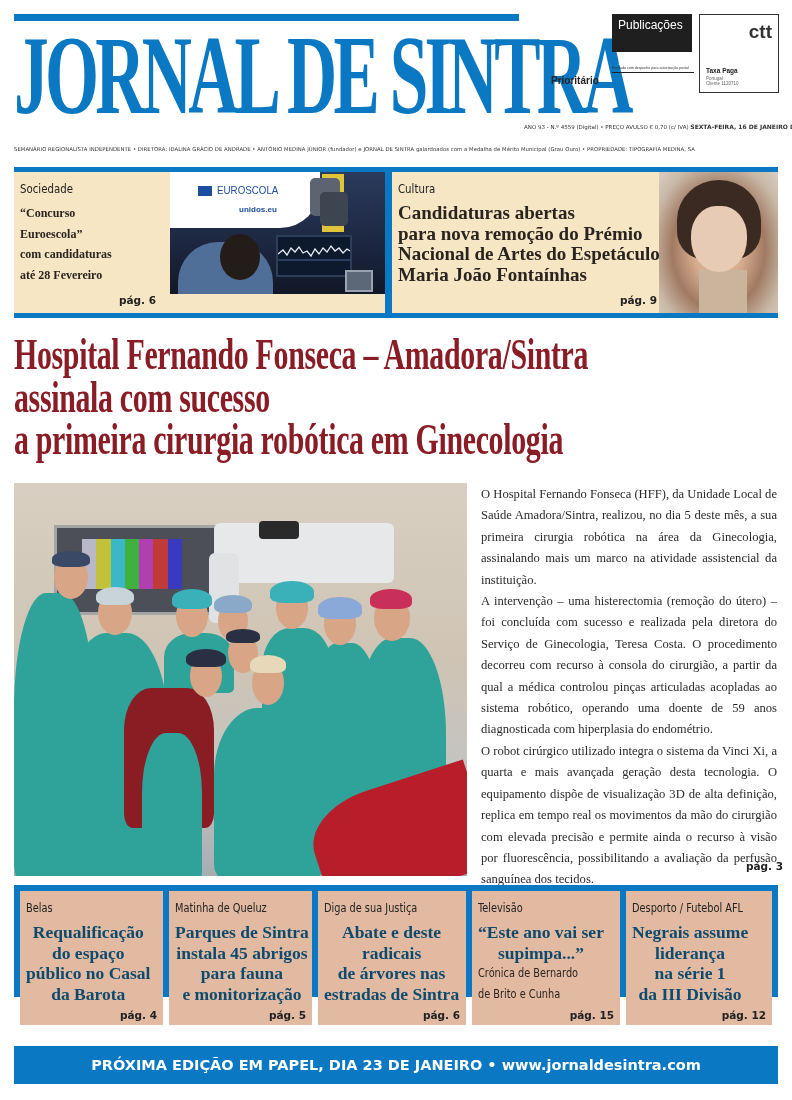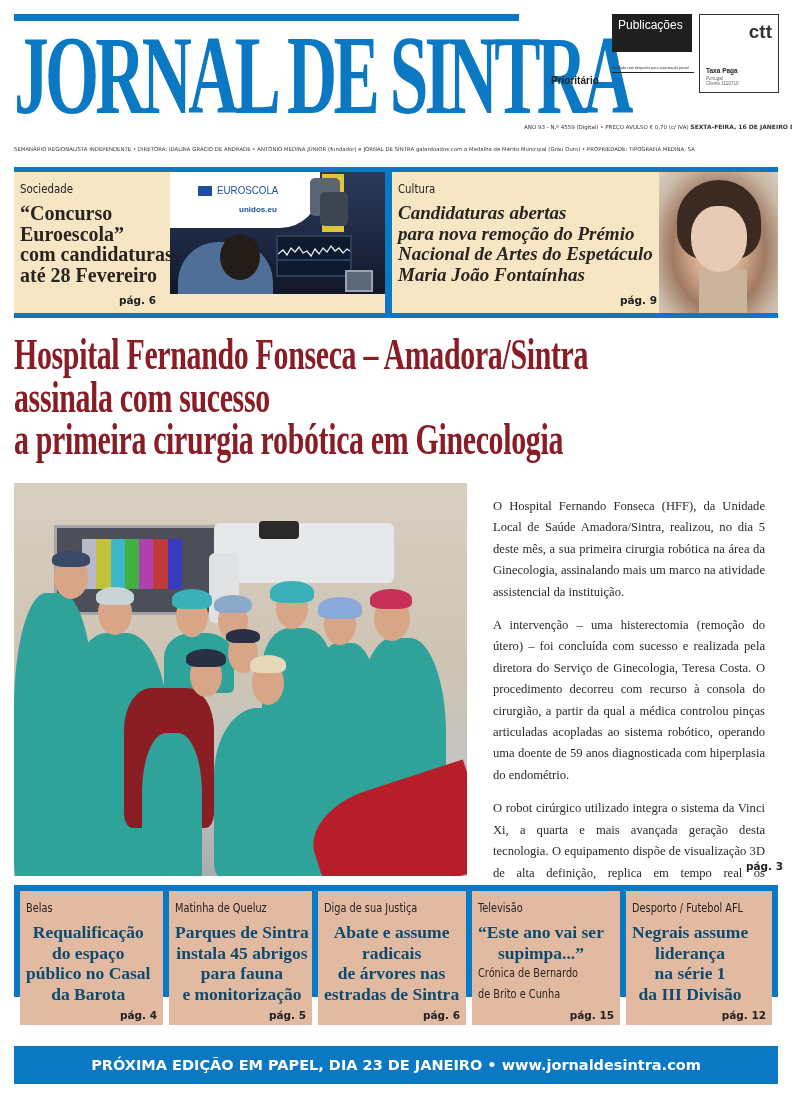--- a/index.html
+++ b/index.html
@@ -30,21 +30,21 @@
 
   
   .teaser-row { position: absolute; left: 14px; top: 167px; width: 764px; height: 151px; }
   .teaser-rule-top { position: absolute; left: 0; top: 0; width: 100%; height: 5px; background: #0a78c2; }
   .teaser-rule-bottom { position: absolute; left: 0; bottom: 0; width: 100%; height: 5px; background: #0a78c2; }
   .teaser { position: absolute; top: 5px; height: 141px; background: #f6e6c3; }
   .teaser.left { left: 0; width: 371px; }
   .teaser.right { left: 378px; width: 386px; }
   .teaser-sep { position: absolute; left: 371px; top: 5px; width: 7px; height: 141px; background: #0a78c2; }
   .t-section { position: absolute; left: 6px; top: 10px; font-family: "DejaVu Sans", sans-serif; font-size: 12px; color: #222; transform: scaleX(0.85); transform-origin: left; }
-  .t-head { position: absolute; left: 6px; top: 31px; font-family: "Liberation Serif", serif; font-weight: bold; font-size: 20px; line-height: 20.5px; color: #2a2420; }
+  .t-head { position: absolute; left: 6px; top: 31px; font-family: "Liberation Serif", serif; font-weight: bold; font-size: 12px; line-height: 20.5px; color: #2a2420; }
   .t-page { position: absolute; font-family: "DejaVu Sans", sans-serif; font-weight: bold; font-size: 10.5px; color: #222; }
 
   .euro-img { position: absolute; left: 156px; top: 0; width: 215px; height: 122px; overflow: hidden; background: linear-gradient(180deg, #2b3b5c 0%, #1c2640 60%, #121826 100%); }
   .euro-banner { position: absolute; left: 0; top: 0; width: 150px; height: 56px; background: #fff; border-bottom-right-radius: 40px; }
   .euro-flag { position: absolute; left: 28px; top: 14px; width: 14px; height: 10px; background: #1d4fa0; }
   .euro-label { position: absolute; left: 47px; top: 12px; font-family: "Liberation Sans", sans-serif; font-size: 11.5px; color: #1d4fa0; transform: scaleX(0.85); transform-origin: left; }
   .euro-sub { position: absolute; left: 57px; top: 33px; font-family: "Liberation Sans", sans-serif; font-weight: bold; font-size: 8px; color: #1d4fa0; padding-left: 12px; }
   .euro-yellow { position: absolute; left: 152px; top: 2px; width: 22px; height: 58px; background: #e0c43a; }
   .euro-card { position: absolute; left: 140px; top: 6px; width: 30px; height: 38px; background: #5b6470; border-radius: 5px; }
   .euro-card2 { position: absolute; left: 150px; top: 20px; width: 28px; height: 34px; background: #3d4550; border-radius: 5px; }
@@ -74,21 +74,21 @@
   .ph-robot-top { position: absolute; left: 245px; top: 38px; width: 40px; height: 18px; background: #2a2a2a; border-radius: 4px; }
   .ph-robot-arm { position: absolute; left: 195px; top: 70px; width: 30px; height: 70px; background: #e0e2e4; border-radius: 6px; }
   .ph-person { position: absolute; background: #2fa39a; border-radius: 40% 40% 8% 8%; }
   .ph-head { position: absolute; background: #d8a686; border-radius: 50%; }
   .ph-cap { position: absolute; border-radius: 50% 50% 30% 30%; }
   .ph-jacket { position: absolute; background: #8a1c24; border-radius: 30% 30% 10% 10%; }
   .ph-blanket { position: absolute; left: 300px; top: 300px; width: 170px; height: 110px; background: #b81e2a; border-radius: 40% 0 0 0; transform: rotate(-18deg); }
 
   
   .article { position: absolute; left: 481px; top: 484px; width: 296px; font-family: "Liberation Serif", serif; font-size: 12.6px; line-height: 21.4px; color: #2a2a2a; text-align: justify; }
-  .article p { margin: 12px; }
+  .article p { margin: 0; }
   .article-page { position: absolute; left: 746px; top: 860px; font-family: "DejaVu Sans", sans-serif; font-weight: bold; font-size: 10.5px; color: #222; }
 
   
   .bottom-row { position: absolute; left: 14px; top: 885px; width: 764px; height: 112px; background: #0a78c2; }
   .b-teaser { position: absolute; top: 6px; height: 134px; background: #e2b9a1; }
   .b-section { position: absolute; left: 6px; top: 10px; font-family: "DejaVu Sans", sans-serif; font-size: 11.5px; color: #222; transform: scaleX(0.85); transform-origin: left; white-space: nowrap; }
   .b-head { position: absolute; left: 6px; top: 31px; font-family: Liberation Serif, serif; font-weight: bold; font-size: 17.5px; line-height: 20.5px; color: #0c4a6e; white-space: nowrap; text-align: center; }
   .b-sub { position: absolute; left: 6px; font-family: "DejaVu Sans", sans-serif; font-size: 11.5px; line-height: 21px; color: #2a2420; transform: scaleX(0.85); transform-origin: left; white-space: nowrap; }
   .b-page { position: absolute; right: 6px; bottom: 4px; font-family: "DejaVu Sans", sans-serif; font-weight: bold; font-size: 10.5px; color: #222; }
 
@@ -153,21 +153,21 @@
       <div class="euro-yellow"></div>
       <div class="euro-card"></div>
       <div class="euro-card2"></div>
     </div>
   </div>
 
   <div class="teaser-sep"></div>
 
   <div class="teaser right">
     <div class="t-section">Cultura</div>
-    <div class="t-head" style="font-size:19px; line-height:20.5px;font-style:italic;">
+    <div class="t-head" style="font-size:19px; line-height:20.5px;">
       <div>Candidaturas abertas</div>
       <div>para nova remoção do Prémio</div>
       <div>Nacional de Artes do Espetáculo</div>
       <div>Maria João Fontaínhas</div>
     </div>
     <div class="t-page" style="left:228px; top:122px;">pág. 9</div>
     <div class="portrait">
       <div class="portrait-neck"></div>
       <div class="portrait-hair"></div>
       <div class="portrait-face"></div>
@@ -266,21 +266,21 @@
       <div>instala 45 abrigos</div>
       <div>para fauna</div>
       <div>e monitorização</div>
     </div>
     <div class="b-page">pág. 5</div>
   </div>
 
   <div class="b-teaser" style="left:304px; width:148px;">
     <div class="b-section">Diga de sua Justiça</div>
     <div class="b-head">
-      <div>Abate e assume</div>
+      <div>Abate e deste</div>
       <div>radicais</div>
       <div>de árvores nas</div>
       <div>estradas de Sintra</div>
     </div>
     <div class="b-page">pág. 6</div>
   </div>
 
   <div class="b-teaser" style="left:458px; width:148px;">
     <div class="b-section">Televisão</div>
     <div class="b-head">

